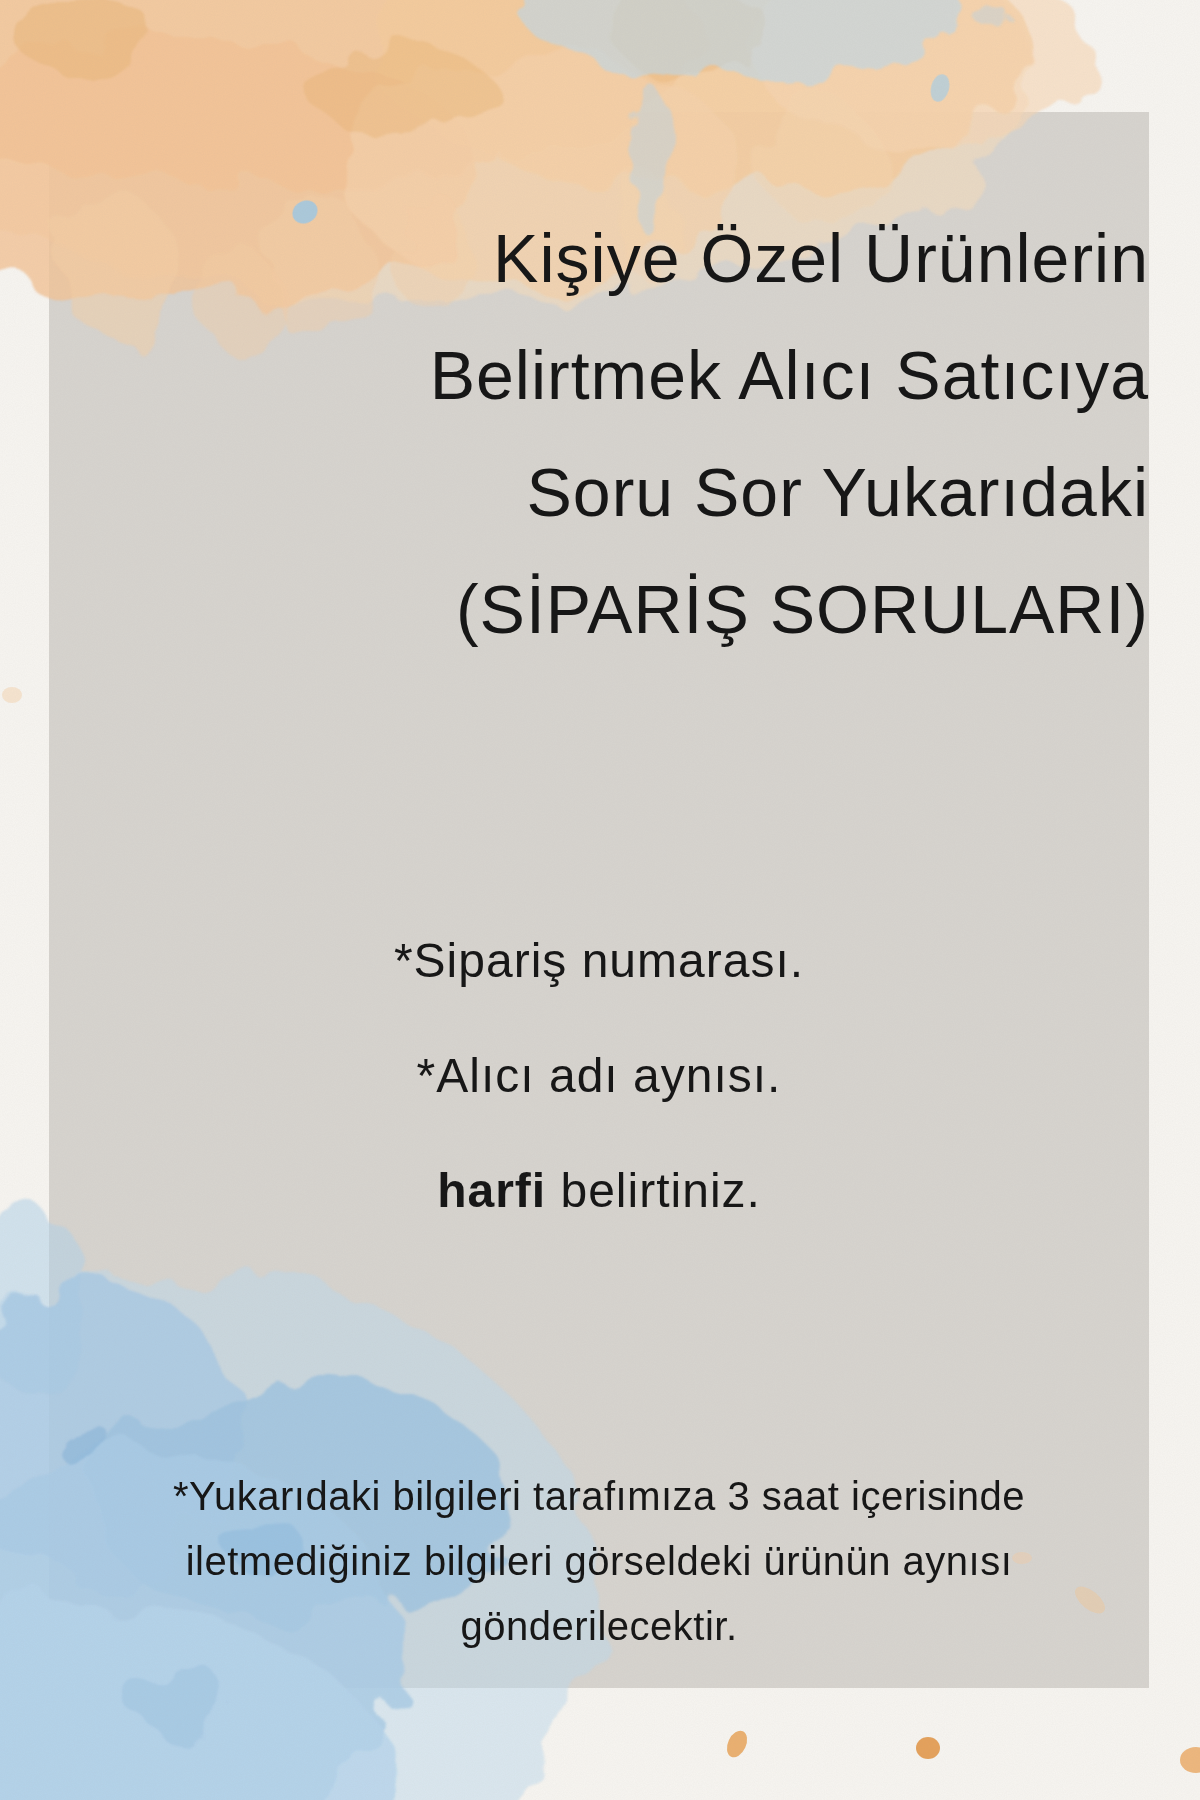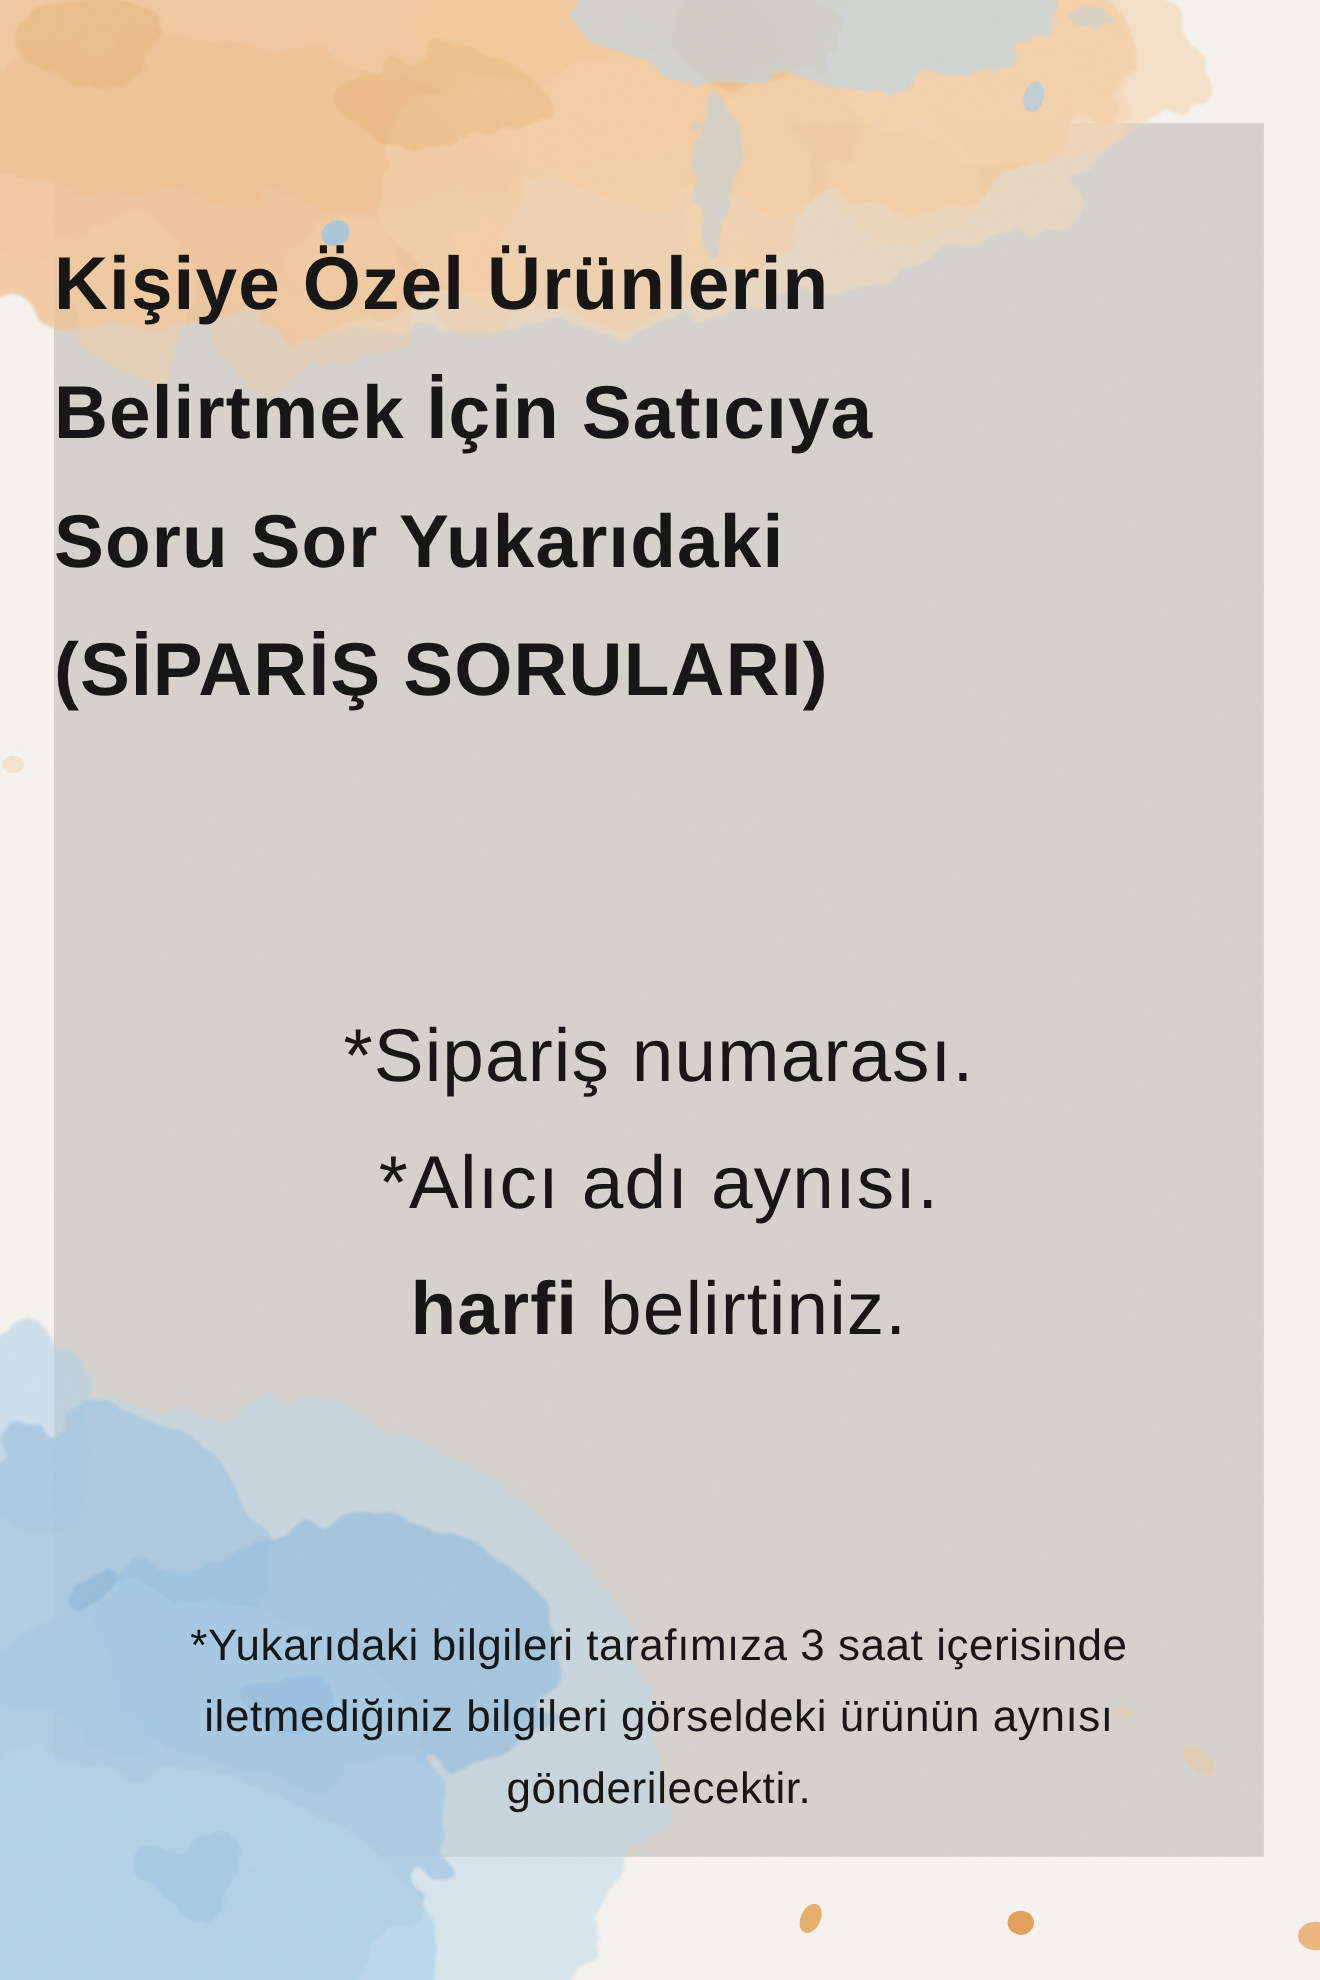--- a/index.html
+++ b/index.html
@@ -22,25 +22,25 @@
   }
   .content{
     position:absolute;
     left:49px;top:112px;
     width:1100px;height:1576px;
     color:#171717;
   }
   .heading{
     position:absolute;top:88px;left:0;width:100%;
     font-size:68px;line-height:117px;letter-spacing:1px;
-    text-align:left;white-space:nowrap;font-weight:bold;
+    text-align:right;white-space:nowrap;
   }
   .bullets{
     position:absolute;top:791px;left:0;width:100%;
-    font-size:68px;line-height:115px;letter-spacing:1px;
+    font-size:48px;line-height:115px;letter-spacing:1px;
     text-align:center;white-space:nowrap;
   }
   .bullets strong{font-weight:700;text-align:right;}
   .footnote{
     position:absolute;top:1352px;left:0;width:100%;
     font-size:40px;line-height:65px;letter-spacing:0.5px;
     text-align:center;white-space:nowrap;
   }
 </style>
 </head>
@@ -117,21 +117,21 @@
       <ellipse cx="12" cy="695" rx="10" ry="8" fill="#f5d3ae" opacity="0.5"></ellipse>
     </g>
 
     <rect width="1200" height="1800" filter="url(#grain)"></rect>
   </svg>
 
   <div class="content">
 
     <div class="heading">
       <div>Kişiye Özel Ürünlerin</div>
-      <div>Belirtmek İçin Satıcıya</div>
+      <div>Belirtmek Alıcı Satıcıya</div>
       <div>Soru Sor Yukarıdaki</div>
       <div>(SİPARİŞ SORULARI)</div>
     </div>
 
     <div class="bullets">
       <div>*Sipariş numarası.</div>
       <div>*Alıcı adı aynısı.</div>
       <div><strong>harfi</strong><span> belirtiniz.</span></div>
     </div>
 

